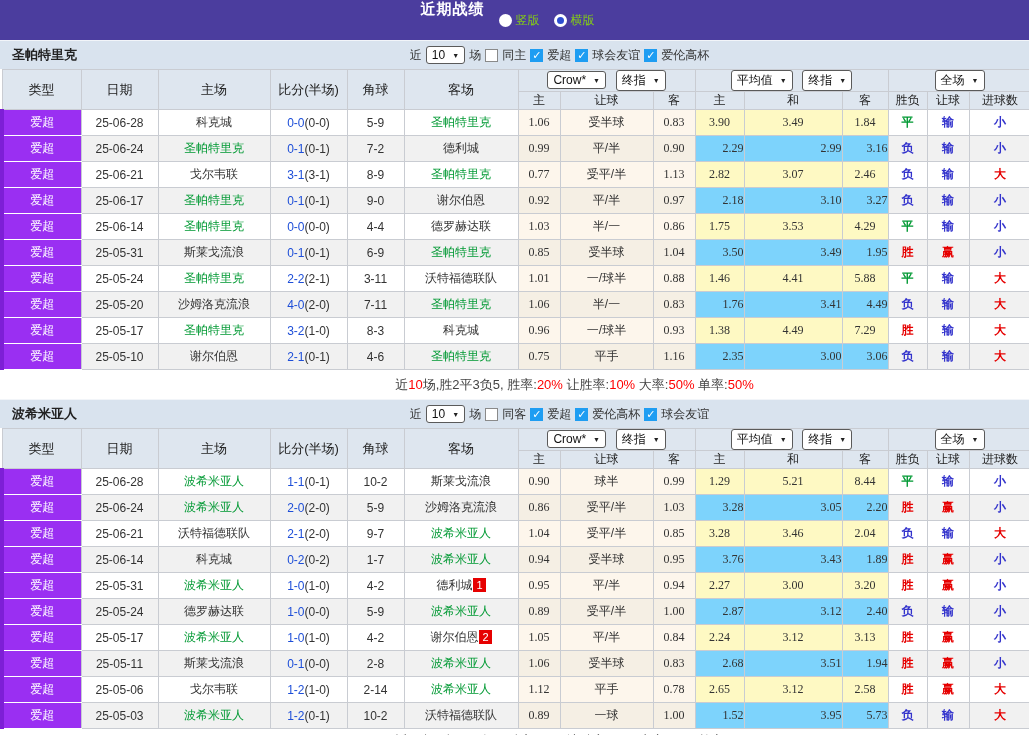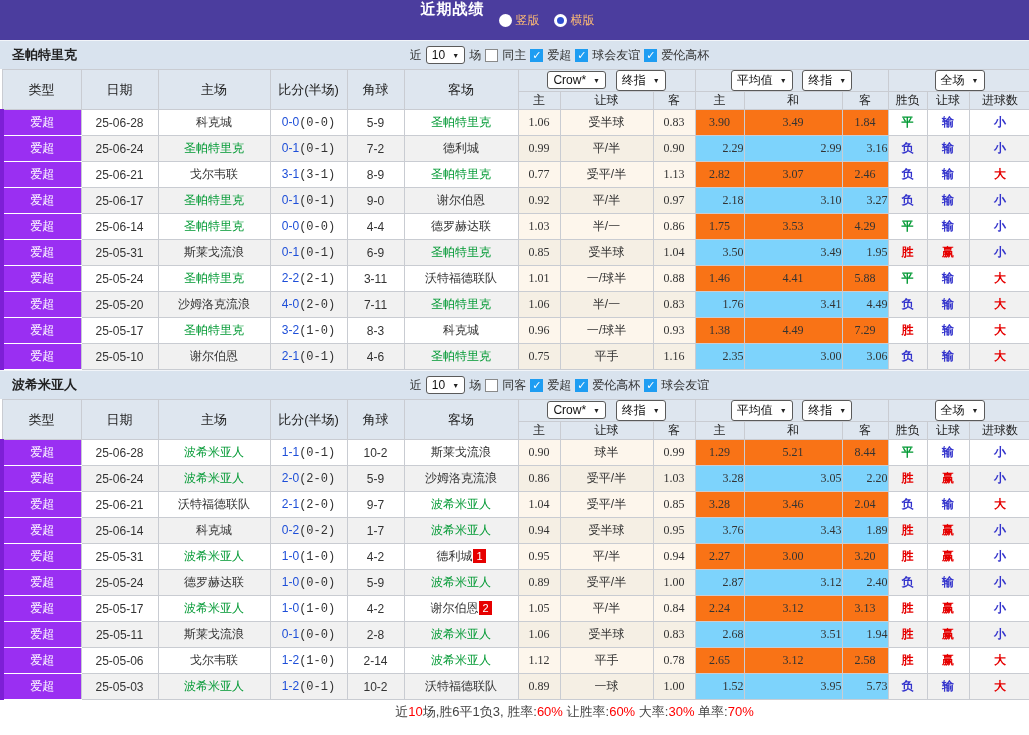--- a/index.html
+++ b/index.html
@@ -1,20 +1,20 @@
 <!DOCTYPE html>
 <html><head>
 <meta charset="utf-8">
 <style>
   html,body{margin:0;padding:0;background:#fff;}
   body{width:1029px;font-family:"Liberation Sans","DejaVu Sans",sans-serif;font-size:12px;color:#333;}
   
   .topbar{height:40px;background:#4b3d9e;display:flex;justify-content:center;}
   .topbar .title{color:#fff;font-weight:bold;font-size:15px;margin-right:14px;letter-spacing:1px;}
-  .radio{display:inline-flex;align-items:center;margin-right:14px;color:#fdba74;font-size:12px;cursor:default;}
+  .radio{display:inline-flex;align-items:center;margin-right:14px;color:#84cc16;font-size:12px;cursor:default;}
   .radio .dot{width:13px;height:13px;border-radius:50%;margin-right:4px;box-sizing:border-box;}
   .radio .dot.on{background:#fff;}
   .radio .dot.off{background:#2f4fd0;border:3px solid #fff;}
   
   .filterbar{height:28px;background:#d9e3ee;border-top:1px solid #f2f5f9;position:relative;display:flex;align-items:center;}
   .team-name{position:absolute;left:12px;font-weight:bold;font-size:13px;color:#222;}
   .filter-controls{margin:0 auto;display:flex;align-items:center;transform:translateX(45px);}
   .filter-controls > *{margin:0 2px;}
   .sel{display:inline-flex;align-items:center;background:#fff;border:1px solid #5a5a5a;border-radius:3px;padding:1px 5px;font-size:12px;color:#111;white-space:nowrap;}
   .sel .caret{font-size:7px;margin-left:7px;color:#222;}
@@ -27,26 +27,26 @@
   .grid thead th{background:#dee6ef;font-weight:normal;color:#222;}
   .grid thead tr.top th{height:21px;font-size:13px;}
   .grid thead tr.sub th{height:17px;font-size:12px;}
   .grid thead th .sel{margin:0 3px;}
   .grid tbody td{height:25px;font-size:12px;}
   tr.alt td{background:#f1f1f1;}
   td.c-type{background:#9a2ff2;color:#fff;border-left:4px solid #7d1fd6;border-bottom-color:#fff;}
   tr.alt td.c-type{background:#9a2ff2;}
   td.c-odds{background:#fdf6ec;margin-top:40px;}
   tr.alt td.c-odds{background:#f5efe4;}
-  td.c-avg{background:#f97316;}
+  td.c-avg{background:#fef9c3;}
   tr.alt td.c-avg{background:#7dd3fc;text-align:right;}
   .num{font-family:"Liberation Serif","DejaVu Serif",serif;font-size:13px;}
   .focal{color:#009933;}
   .ft{color:#1d4ed8;}
-  .ht{color:#333;font-family:Liberation Mono, monospace;}
+  .ht{color:#333;}
   td.c-res{font-weight:bold;}
   .res-red{color:#e60000;}
   .res-blue{color:#3333cc;}
   .res-green{color:#009933;}
   .badge{display:inline-block;background:#e60000;color:#fff;font-size:11px;line-height:14px;padding:0 3px;margin-left:1px;font-weight:normal;}
   
   .summary{height:29px;line-height:29px;background:#fff;text-align:center;text-indent:120px;font-size:13px;color:#444;}
   .summary .red{color:#f00;}
   .summary-last{height:24px;line-height:24px;}
 </style>
@@ -316,20 +316,21 @@
           <td class="c-odds num">1.16</td>
           <td class="c-avg num">2.35</td>
           <td class="c-avg num">3.00</td>
           <td class="c-avg num">3.06</td>
           <td class="c-res res-blue">负</td>
           <td class="c-res res-blue">输</td>
           <td class="c-res res-red">大</td>
         </tr>
       </tbody>
   </table>
+  <div class="summary"><span>近</span><span class="red">10</span><span>场,胜2平3负5, 胜率:</span><span class="red">20%</span><span> 让胜率:</span><span class="red">10%</span><span> 大率:</span><span class="red">50%</span><span> 单率:</span><span class="red">50%</span></div>
 </div>
 
 <div class="section">
   <div class="filterbar">
     <span class="team-name">波希米亚人</span>
     <div class="filter-controls">
       <span>近</span>
       <span class="sel">
           <span>10</span>
           <span class="caret">▼</span>

